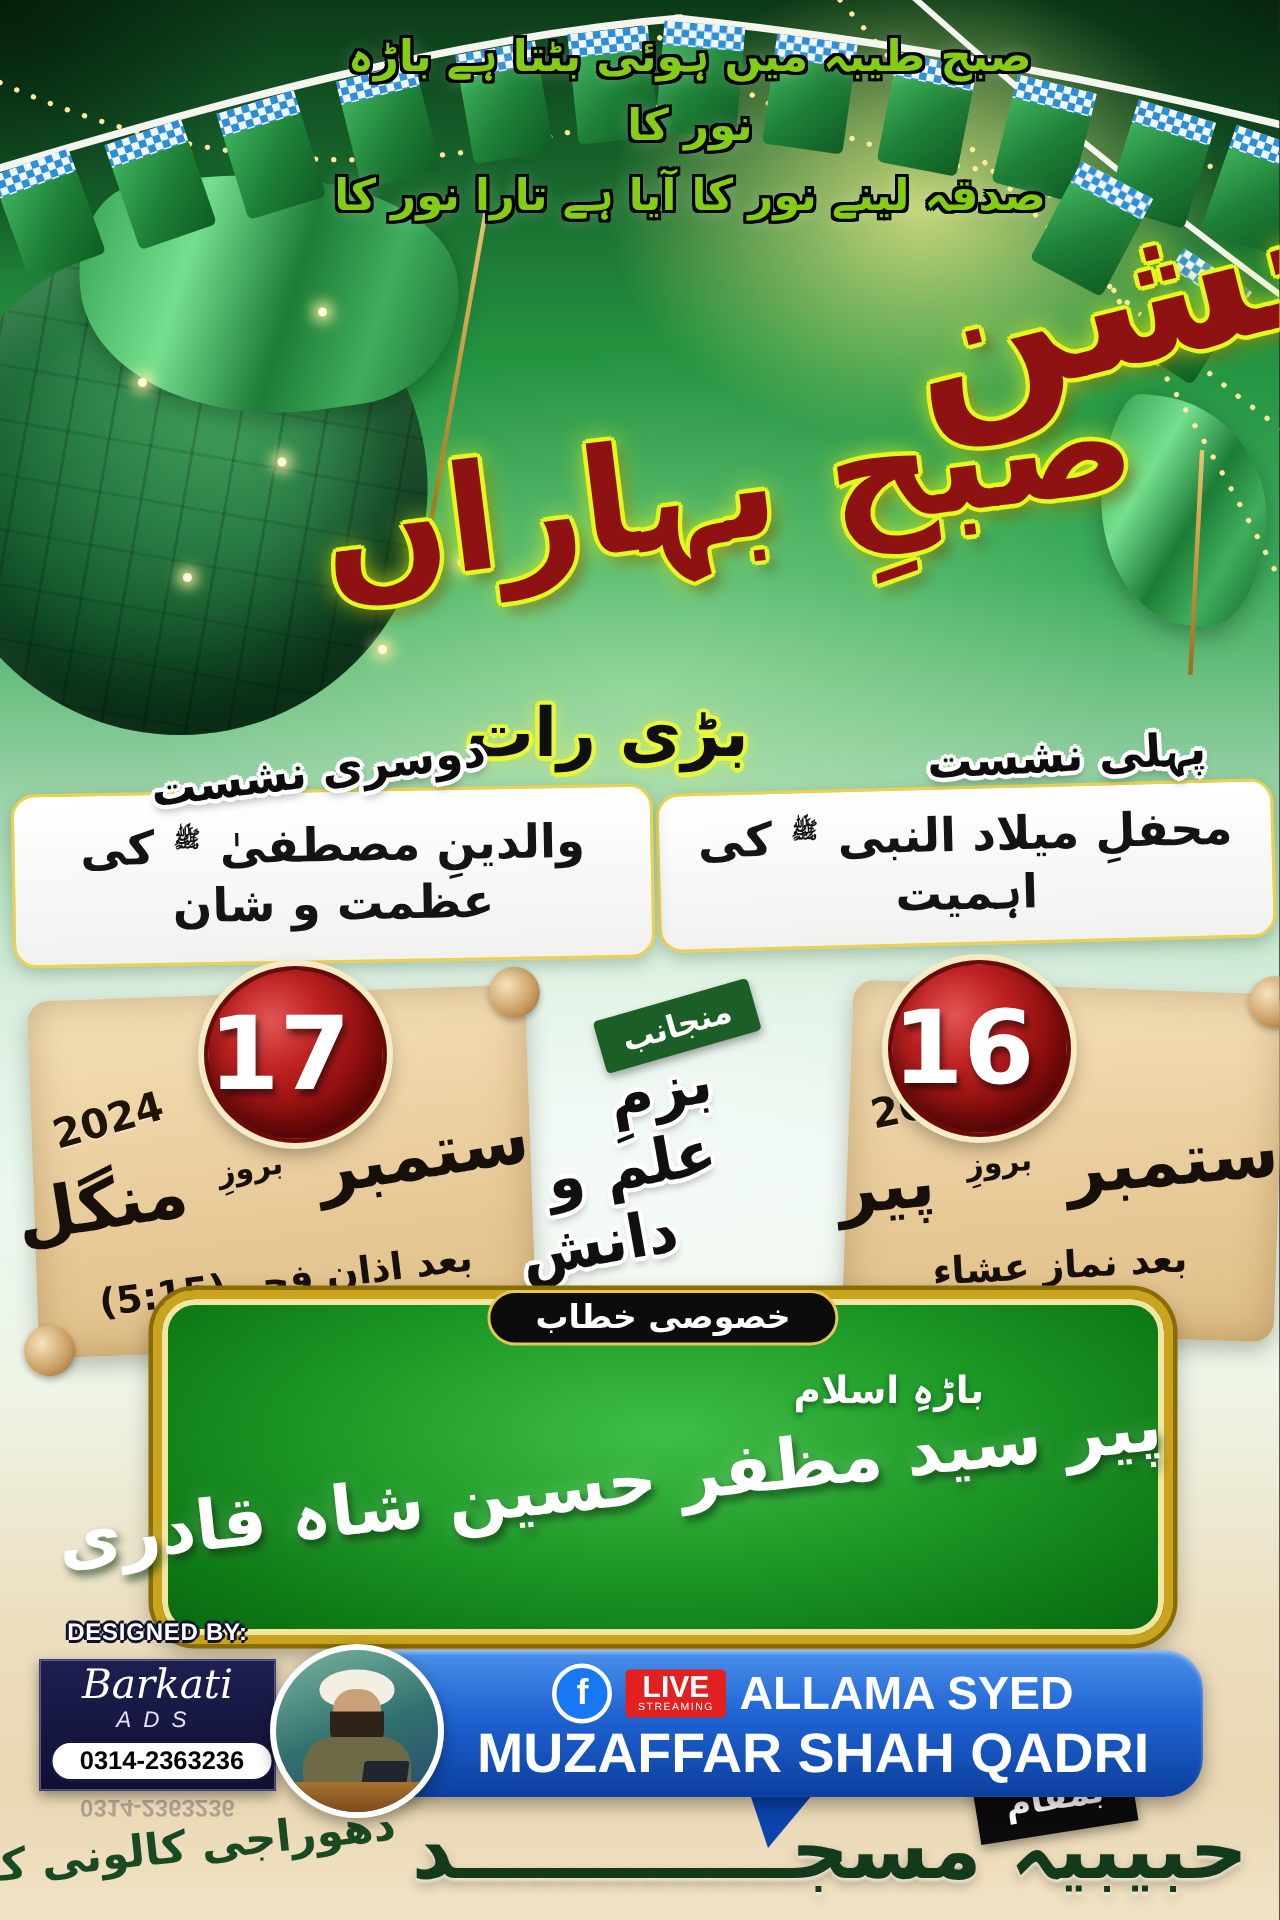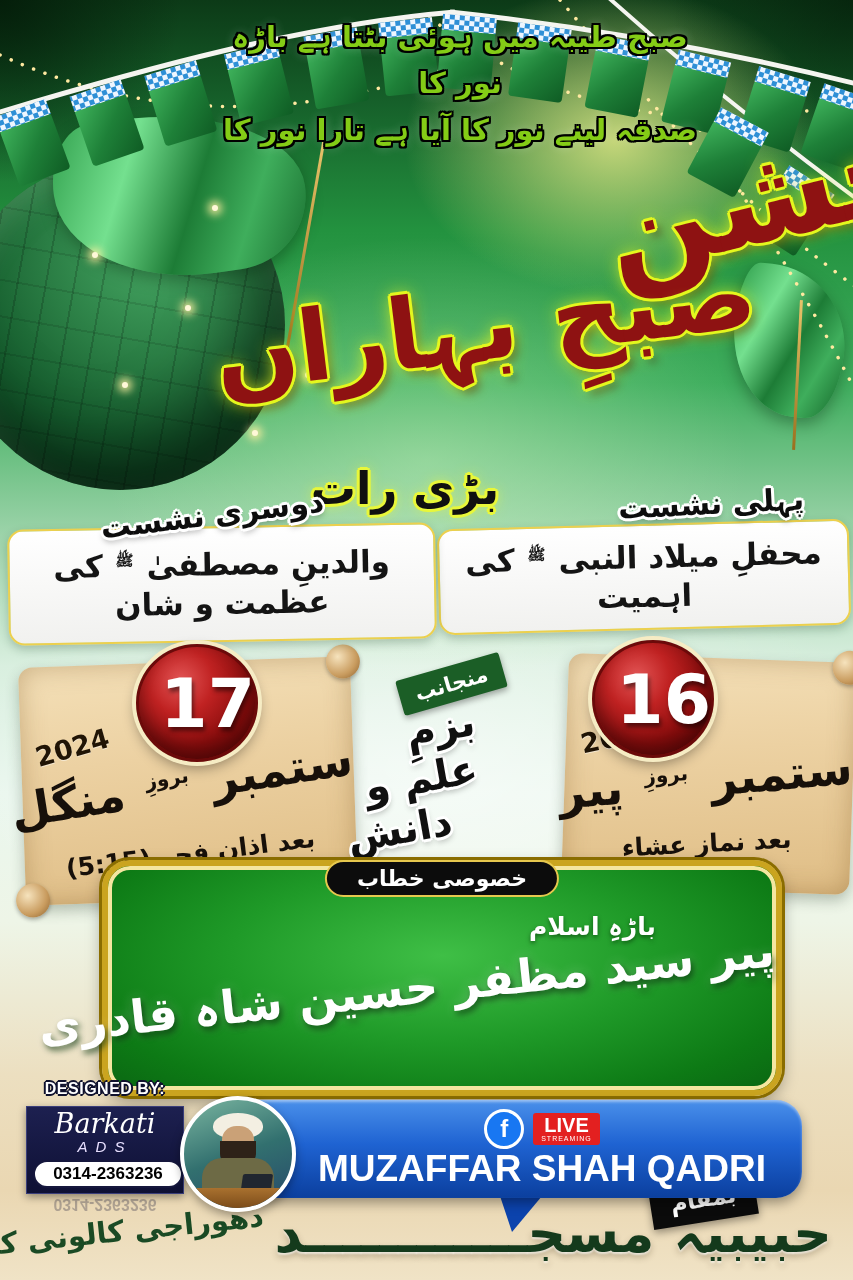--- a/index.html
+++ b/index.html
@@ -75,21 +75,21 @@
   .scroll-left{left:22px;top:662px;width:332px;height:238px;transform:rotate(-2deg);}
   .yr{position:absolute;left:14px;top:66px;font-weight:bold;font-size:27px;color:#201405;
     transform:rotate(-14deg);text-shadow:0 1px 0 rgba(255,255,255,.5);}
   .bigline{position:absolute;top:95px;width:100%;text-align:center;direction:rtl;font-weight:bold;
     color:#17100a;transform:rotate(-7deg);font-size:46px;white-space:nowrap;}
   .broz{font-size:20px;margin:0 6px;position:relative;top:-18px;}
   .stime{position:absolute;bottom:32px;width:100%;text-align:center;direction:rtl;font-size:25px;
     font-weight:bold;color:#17100a;transform:rotate(-5deg);}
   .daycircle{position:absolute;z-index:3;width:116px;height:112px;border-radius:50%;
     background:radial-gradient(circle at 36% 30%, #e25555 0%, #c02222 30%, #8a0d0d 62%, #5c0404 100%);
-    border:3px solid #6b0a0a;display:flex;align-items:center;justify-content:flex-end;
+    border:3px solid #6b0a0a;display:flex;align-items:center;justify-content:flex-start;
     box-shadow:0 0 0 4px #f6ecc4, 0 6px 14px rgba(0,0,0,.4), inset 0 -10px 18px rgba(0,0,0,.35);}
   .daycircle span{font-size:68px;font-weight:bold;color:#fff;text-shadow:2px 4px 4px rgba(0,0,0,.5);}
   .circle-right{left:592px;top:640px;}
   .circle-left{left:136px;top:644px;}
   
   .org-badge{position:absolute;left:398px;top:666px;z-index:3;transform:rotate(-16deg);direction:rtl;
     background:#1b5e26;color:#fff;font-size:21px;font-weight:bold;padding:6px 16px;border-radius:3px;
     box-shadow:0 3px 6px rgba(0,0,0,.35);}
   .org-name{position:absolute;left:336px;top:708px;width:170px;z-index:3;transform:rotate(-10deg);text-align:center;}
   .org-name span{display:block;font-size:40px;font-weight:bold;color:#101010;direction:rtl;line-height:1.18;
@@ -334,20 +334,21 @@
 
   <div class="live-bar">
     <div class="lb-row1">
       <span class="fb-circle">
         <span>f</span>
       </span>
       <span class="live-badge">
         <span class="lv">LIVE</span>
         <span class="lvs">STREAMING</span>
       </span>
+      <span class="lb-name1">ALLAMA SYED</span>
     </div>
     <div class="lb-name2">MUZAFFAR SHAH QADRI</div>
   </div>
 
   <div class="photo">
     <div class="ph-turban"></div>
     <div class="ph-face"></div>
     <div class="ph-beard"></div>
     <div class="ph-body"></div>
     <div class="ph-laptop"></div>

